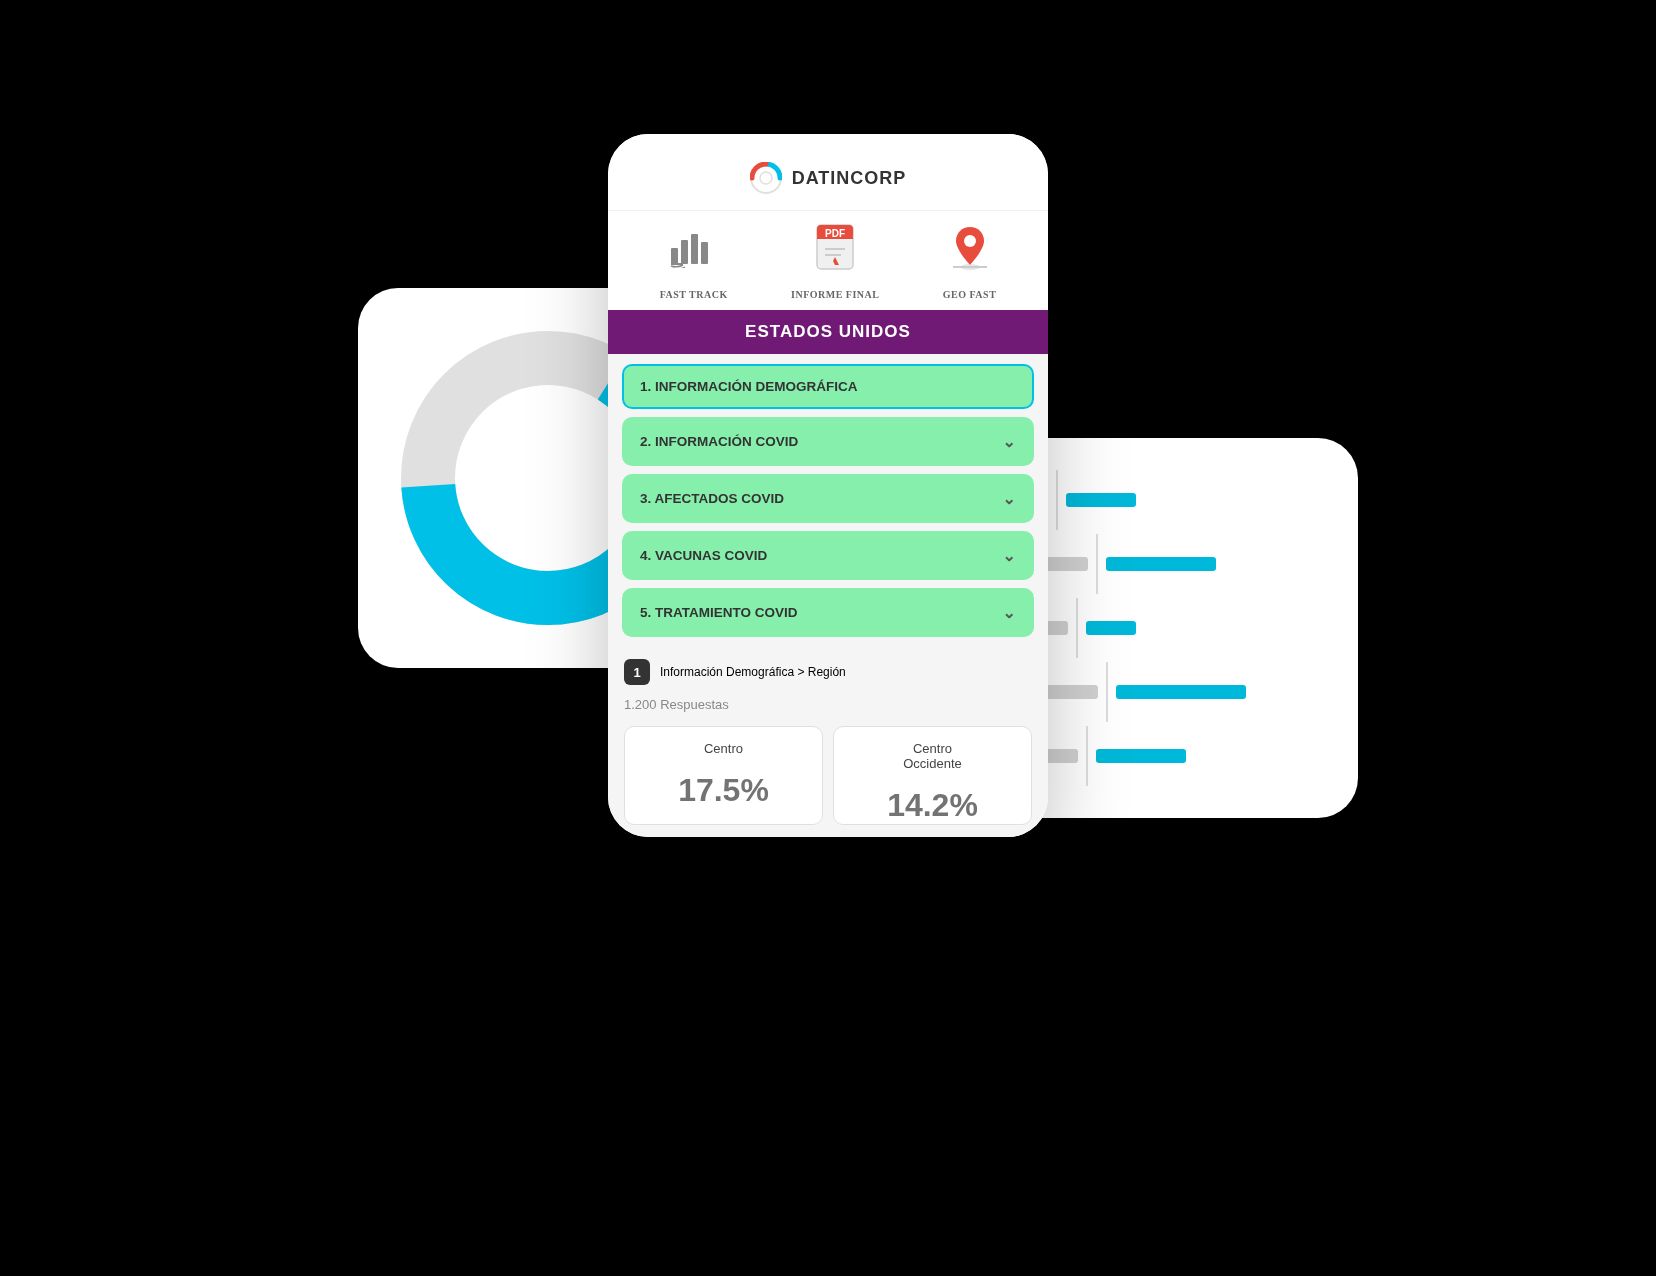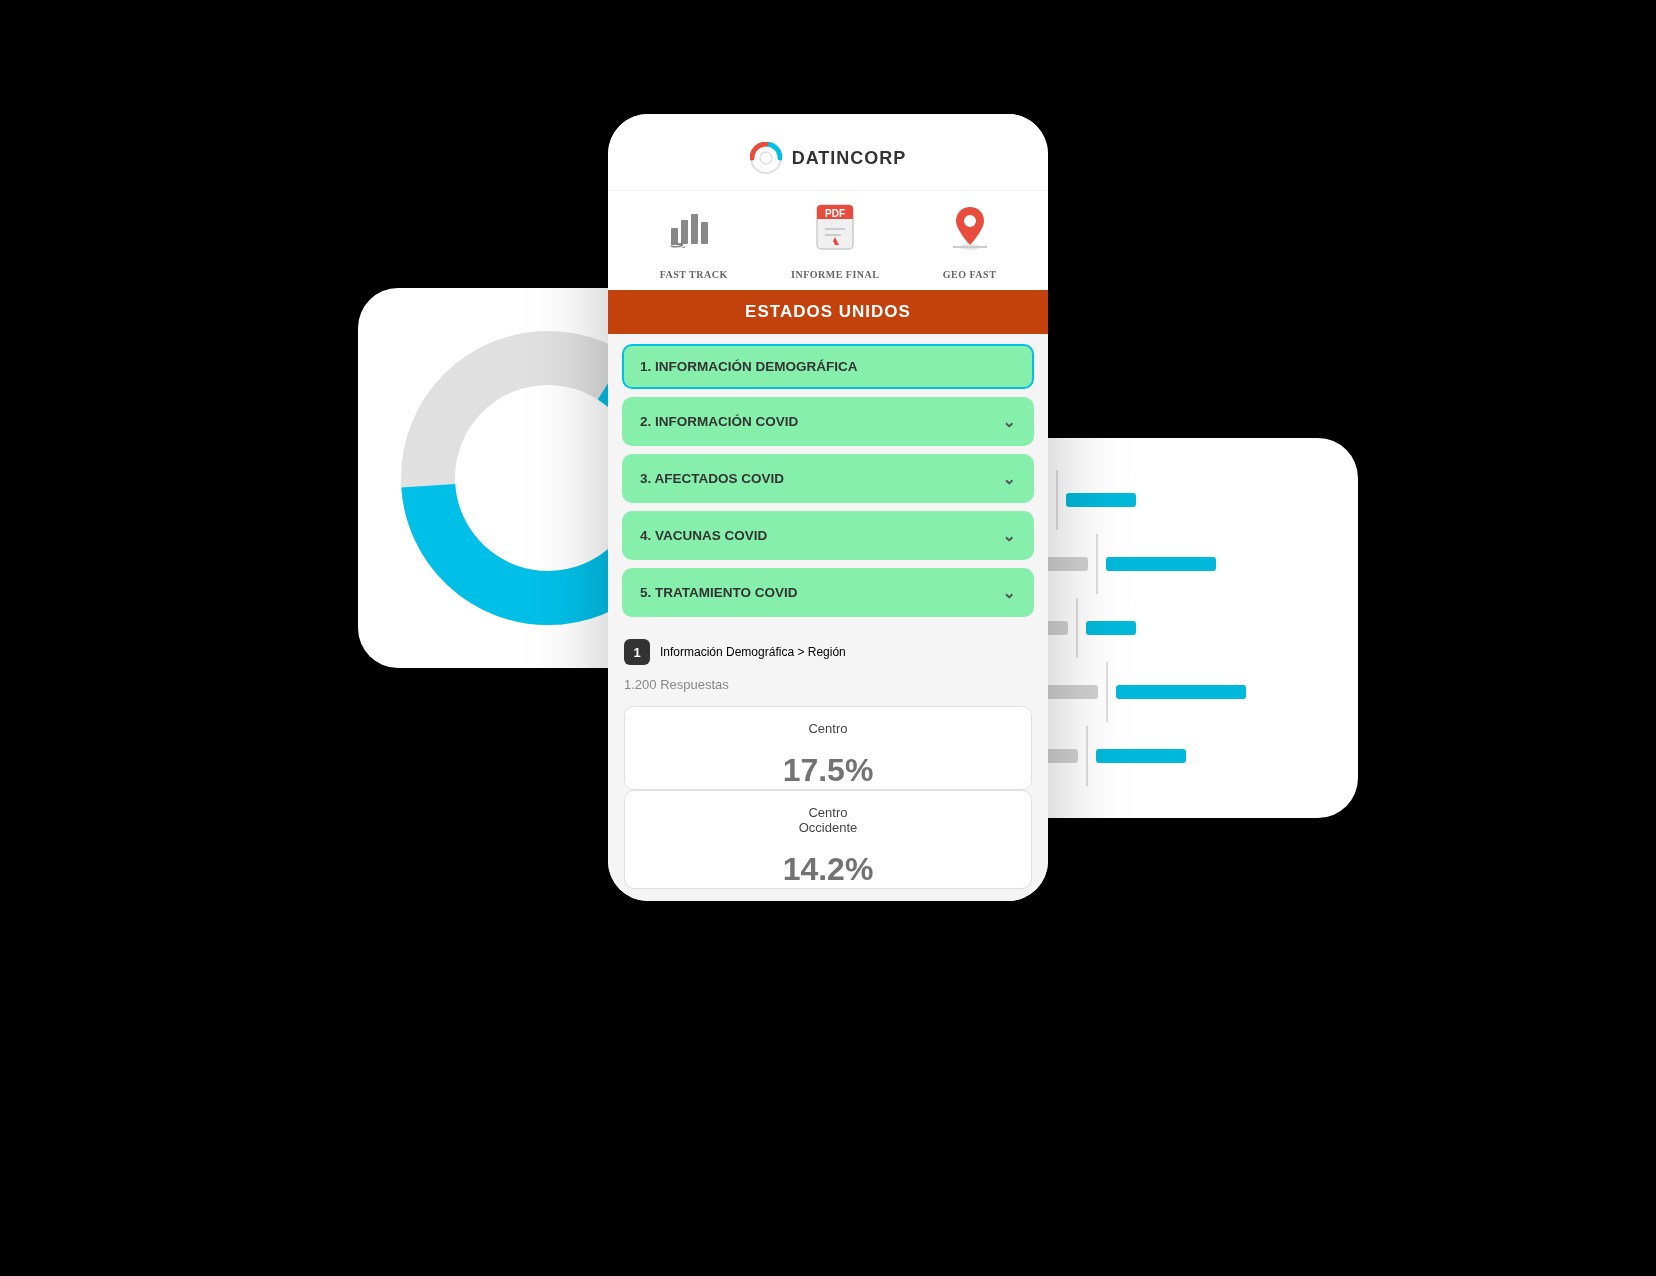--- a/index.html
+++ b/index.html
@@ -76,21 +76,21 @@
       border-radius: 3px;
     }
 
     .bar-gray { background: #d0d0d0; }
     .bar-cyan { background: #00b8d9; }
 
     
     .phone {
       position: absolute;
       left: 50%;
-      top: 26px;
+      top: 46px;
       transform: translateX(-50%);
       width: 440px;
       background: #fff;
       border-radius: 40px;
       box-shadow: 0 30px 80px rgba(0,0,0,0.25);
       overflow: hidden;
       z-index: 10;
     }
 
     .phone-header {
@@ -164,21 +164,21 @@
     .nav-label {
       font-size: 10px;
       color: #666;
       font-weight: 700;
       letter-spacing: 0.5px;
       text-align: center;
       font-family: Liberation Serif, serif;
     }
 
     .section-header {
-      background: #c2410c;
+      background: #701a75;
       color: #fff;
       text-align: center;
       font-size: 17px;
       font-weight: 700;
       letter-spacing: 1px;
       padding: 12px;
     }
 
     .accordion-list {
       padding: 10px 14px;
@@ -250,21 +250,21 @@
     }
 
     .region-subtitle {
       font-size: 13px;
       color: #888;
       margin-bottom: 14px;
     }
 
     .region-cards {
       display: flex;
-      flex-direction: column;
+      gap: 10px;
     }
 
     .region-card {
       flex: 1;
       background: #fff;
       border-radius: 10px;
       border: 1px solid #e0e0e0;
       padding: 14px 10px 0;
       text-align: center;
     }

